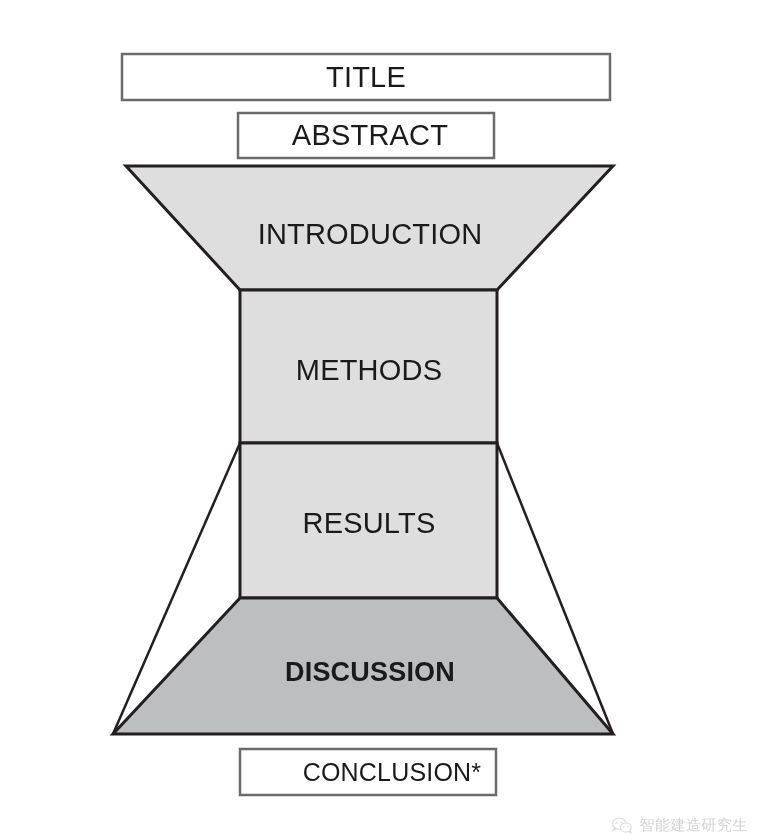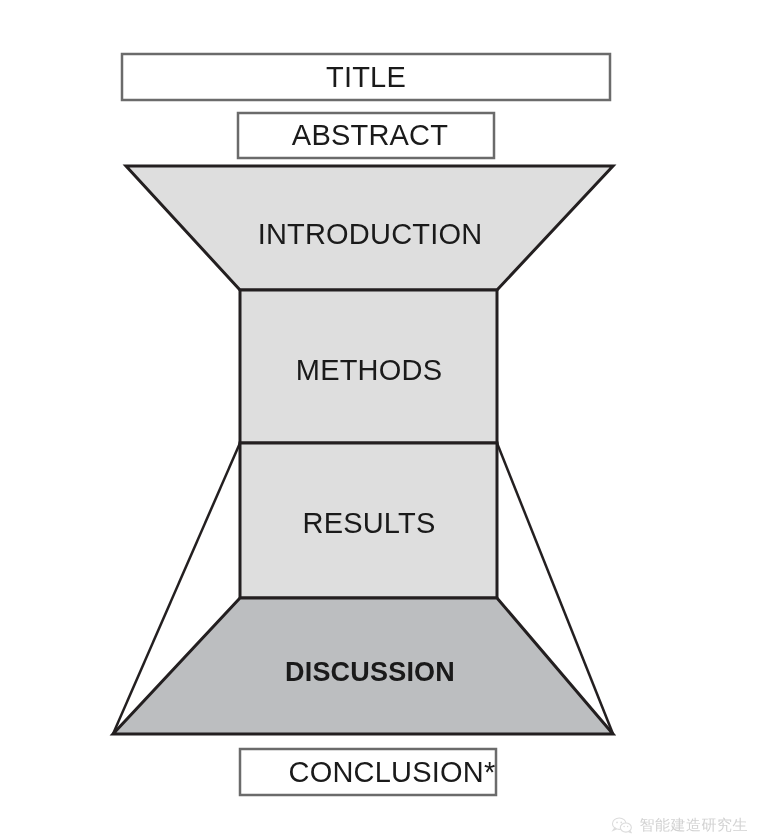--- a/index.html
+++ b/index.html
@@ -110,21 +110,21 @@
   }
 
   .label-conclusion {
     left: 240px;
     top: 742px;
     width: 304px;
     height: 46px;
     display: flex;
     align-items: center;
     justify-content: center;
-    font-size: 29px;
+    font-size: 25px;
   }
 
   
   #watermark {
     position: absolute;
     right: 12px;
     bottom: 12px;
     display: flex;
     align-items: center;
     gap: 7px;

